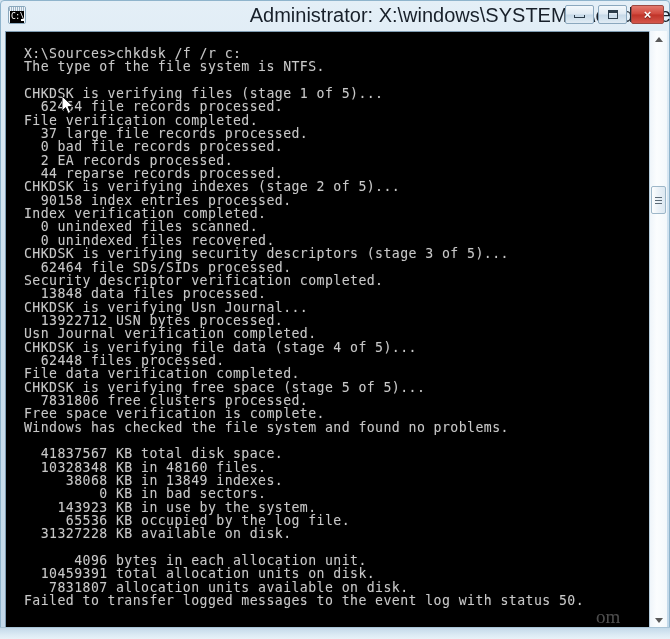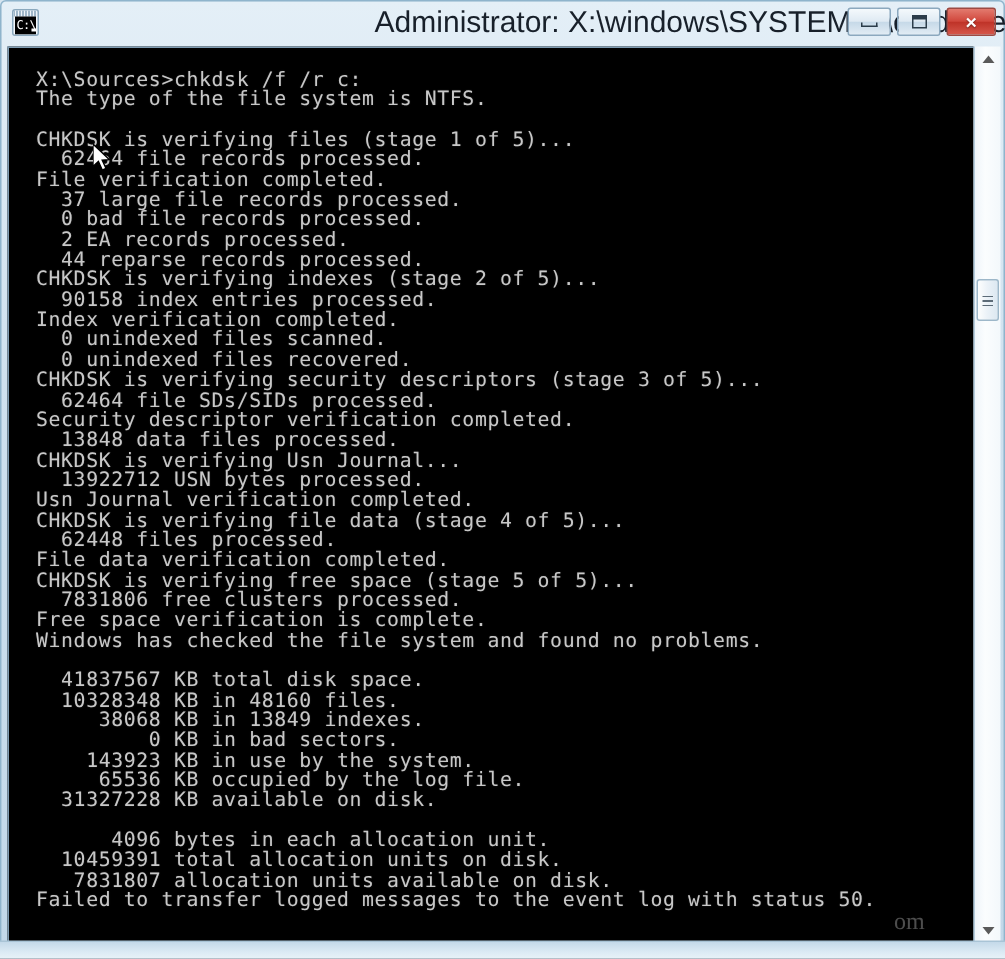--- a/index.html
+++ b/index.html
@@ -230,21 +230,21 @@
     border-top: 1px solid #a9c4d6;
     box-sizing: border-box;
   }
 
   
   #watermark {
     position: absolute;
     left: 596px;
     top: 606px;
     font-family: "Liberation Serif", serif;
-    font-size: 16px;
+    font-size: 19px;
     color: rgba(255,255,255,0.30);
     letter-spacing: 0px;
     white-space: nowrap;
     pointer-events: none;
   }
 
   
   #mouse-cursor {
     position: absolute;
     left: 62px;

